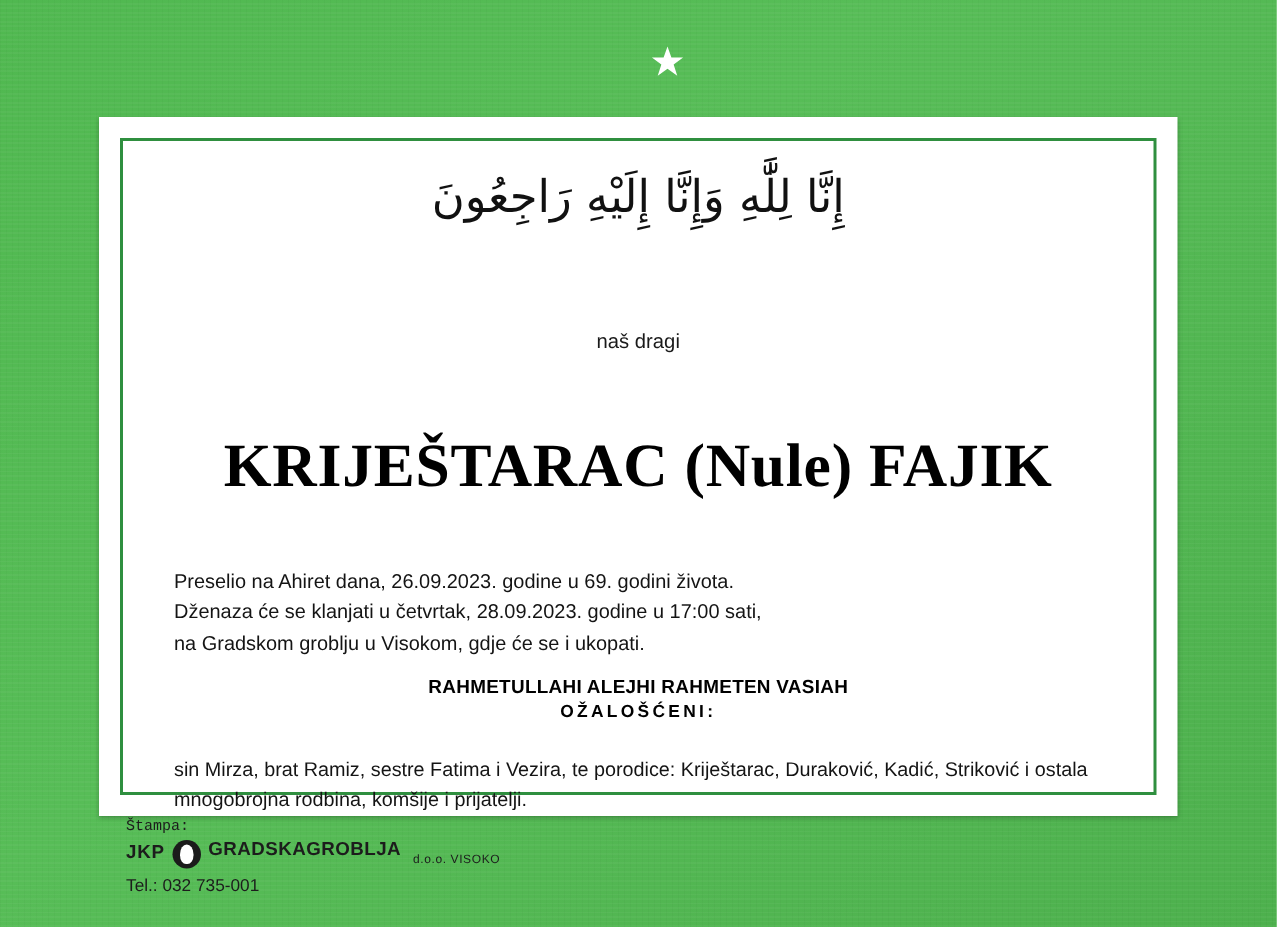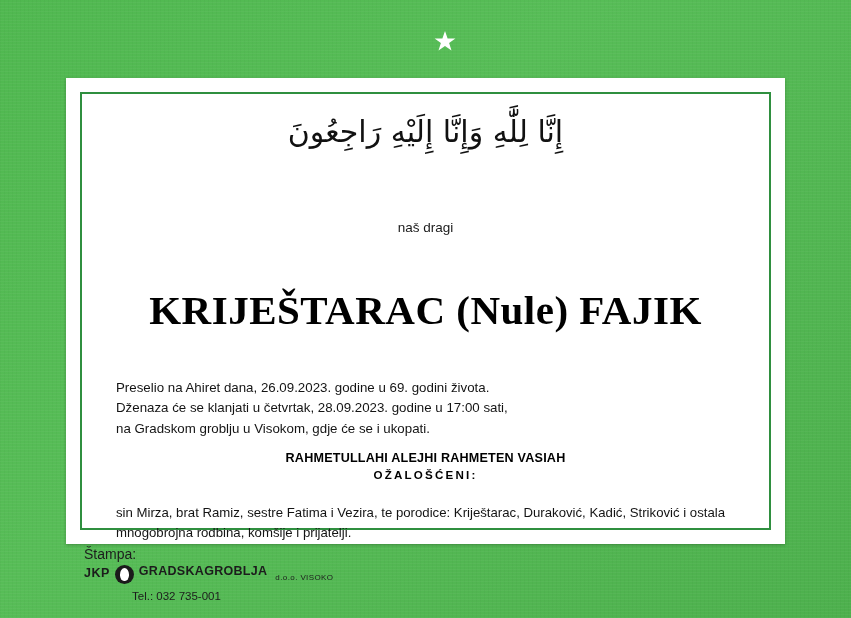--- a/index.html
+++ b/index.html
@@ -132,22 +132,23 @@
   .footer {
     position: absolute;
     left: 84px;
     top: 545px;
     width: 300px;
     color: #1c1c1c;
     font-size: 11.5px;
     line-height: 1.3;
   }
   .footer .stampa {
-    font-size: 14px;
+    font-size: 10px;
     margin-bottom: 2px;
+    font-family: Liberation Mono, monospace;
   }
   .logo-row {
     display: flex;
     align-items: flex-start;
     gap: 5px;
   }
   .logo-jkp {
     font-size: 12.5px;
     font-weight: 700;
     letter-spacing: 0.5px;
@@ -183,21 +184,20 @@
   .logo-sub {
     font-size: 8px;
     letter-spacing: 0.4px;
     margin-left: 3px;
     align-self: flex-end;
     padding-bottom: 1px;
   }
   .tel {
     margin-top: 5px;
     font-size: 11.5px;
-    margin-left: 48px;
   }
 </style>
 </head>
 <body>
 
 <div class="poster">
   <div class="texture"></div>
 
   <div class="crescent-wrap">
     <svg width="72" height="58" viewBox="0 0 72 58">

